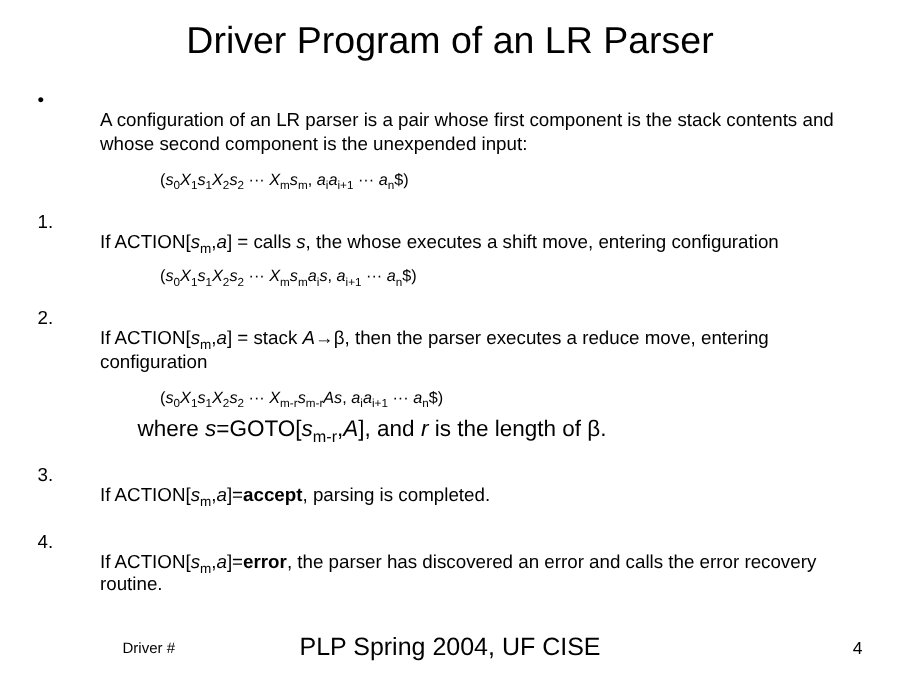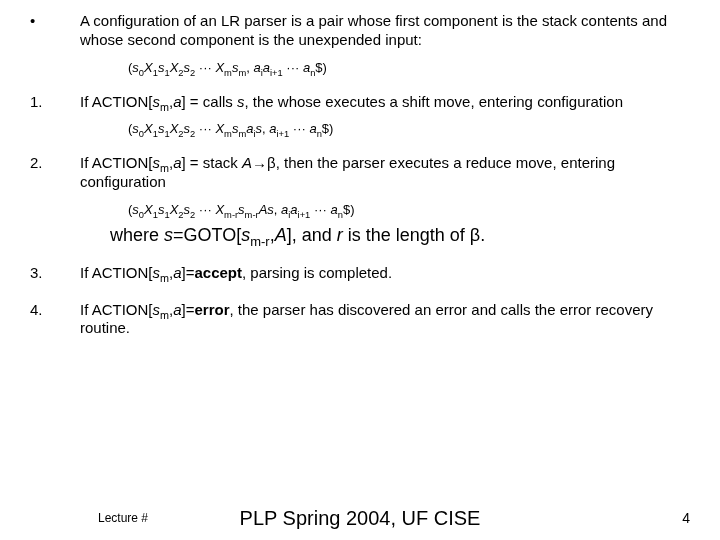--- a/index.html
+++ b/index.html
@@ -30,20 +30,21 @@
     font-size: 15px;
     line-height: 1.25;
     margin-bottom: 10px;
   }
   .marker {
     width: 50px;
     flex: 0 0 50px;
   }
   .body {
     flex: 1 1 auto;
+    margin-top: 16px;
   }
   .formula {
     font-size: 13px;
     margin: 10px 0 18px 98px;
   }
   .note {
     font-size: 18px;
     margin: 0 0 18px 80px;
   }
   i { font-style: italic; }
@@ -67,20 +68,21 @@
     font-size: 20px;
     pointer-events: none;
   }
   .footer .page { font-size: 14px; }
 </style>
 </head>
 <body>
 
 <div class="slide">
 
+  <div class="title">Driver Program of an LR Parser</div>
 
   <div class="row">
     <div class="marker">•</div>
     <div class="body">A configuration of an LR parser is a pair whose first component is the stack contents and whose second component is the unexpended input:</div>
   </div>
 
   <div class="formula">
     <span>(</span><i>s</i><sub>0</sub><i>X</i><sub>1</sub><i>s</i><sub>1</sub><i>X</i><sub>2</sub><i>s</i><sub>2</sub><span> ··· </span><i>X</i><sub>m</sub><i>s</i><sub>m</sub><span>, </span><i>a</i><sub>i</sub><i>a</i><sub>i+1</sub><span> ··· </span><i>a</i><sub>n</sub><span>$</span><span>)</span>
   </div>
 
@@ -118,18 +120,18 @@
   </div>
 
   <div class="row">
     <div class="marker">4.</div>
     <div class="body">
       <span>If ACTION[</span><i>s</i><sub>m</sub><span>,</span><i>a</i><span>]=</span><b>error</b><span>, the parser has discovered an error and calls the error recovery routine.</span>
     </div>
   </div>
 
   <div class="footer">
-    <span class="lec">Lecture #</span>
+    <span class="lec">Driver #</span>
     <span class="center">PLP Spring 2004, UF CISE</span>
     <span class="page">4</span>
   </div>
 
 </div>
 
 </body></html>

